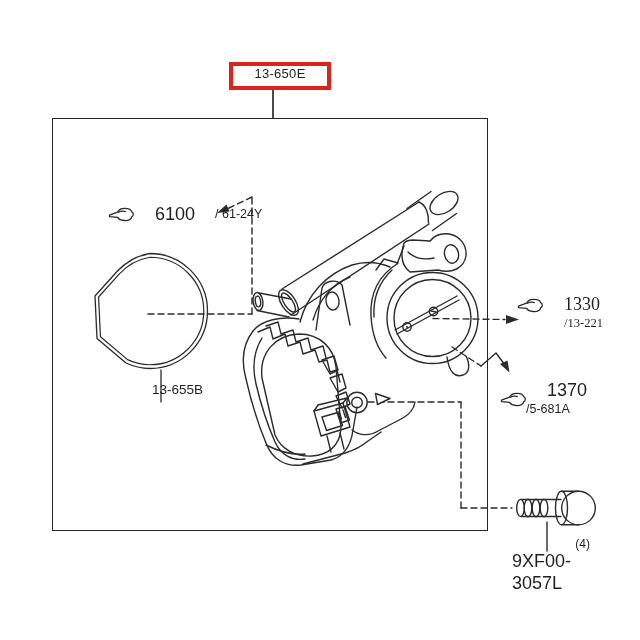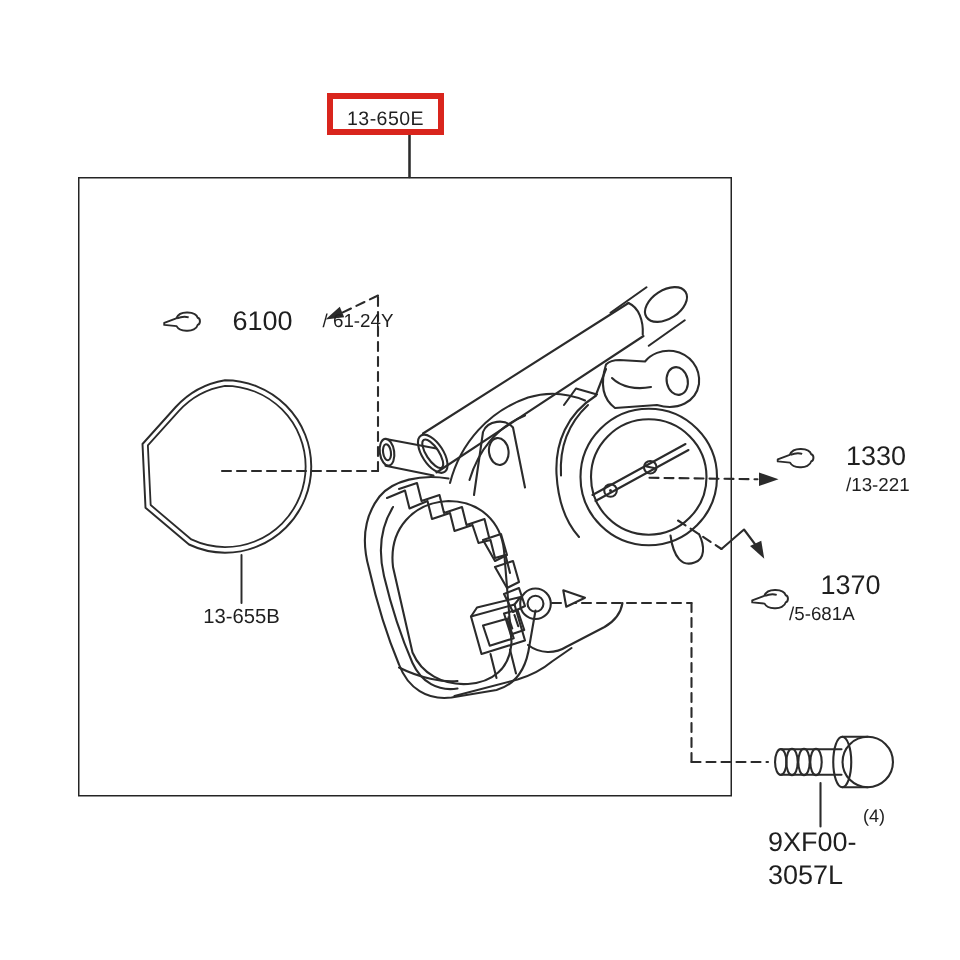--- a/index.html
+++ b/index.html
@@ -1,31 +1,31 @@
 <!DOCTYPE html>
 <html><head>
 <meta charset="utf-8">
 <style>
   html,body{margin:0;padding:0;width:640px;height:640px;background:#ffffff;overflow:hidden;
     font-family:"Liberation Sans","DejaVu Sans",sans-serif;color:#1f1f1f;}
   .stage{position:relative;width:640px;height:640px;background:#fff;}
   svg.art{position:absolute;left:0;top:0;}
   .frame{position:absolute;left:52px;top:118px;width:436px;height:413px;
     border:1.6px solid #242424;box-sizing:border-box;}
-  .title-box{position:absolute;left:218px;top:62px;width:78px;height:28px;
-    border:4px solid #d9251d;box-sizing:border-box;display:flex;align-items:flex-end;
+  .title-box{position:absolute;left:229px;top:62px;width:102px;height:28px;
+    border:4px solid #d9251d;box-sizing:border-box;display:flex;align-items:flex-start;
     justify-content:center;font-size:13px;letter-spacing:.3px;background:#fff;cursor:pointer;}
   .callout{position:absolute;display:flex;align-items:center;gap:20px;cursor:pointer;}
   .callout .hand{flex:0 0 auto;}
   .code-lg{font-size:18px;line-height:1;}
   .code-sm{font-size:12.5px;line-height:1;}
   .stack{display:flex;flex-direction:column;gap:3px;}
   .stack .code-sm{margin-top:1px;}
   .pull-left{margin-left:-21px;}
-  .gasket-label{position:absolute;left:119px;top:403px;width:84px;text-align:center;
+  .gasket-label{position:absolute;left:119px;top:382px;width:84px;text-align:right;
     font-size:13.5px;cursor:pointer;}
   .bolt-label{position:absolute;left:512px;top:538px;width:86px;display:flex;
     flex-direction:column;cursor:pointer;}
   .bolt-qty{font-size:12px;text-align:right;padding-right:8px;line-height:1.1;}
   .bolt-code{font-size:18px;line-height:1.2;}
 </style>
 </head>
 <body>
 
 <div class="stage">
@@ -164,21 +164,21 @@
     <svg class="hand" width="27" height="17" viewBox="0 0 27 17" fill="#ffffff" stroke="#2b2b2b" stroke-width="1.3" stroke-linejoin="round">
       <path d="M1.5,9.2 L9.5,6.2 C10.5,3.8 13.5,2.2 17,2.3 C20.5,2.4 23.2,3.6 23.8,5.8
                C25.8,6.4 25.8,9.8 23.8,10.6 C23.2,13.2 20,14.8 16.2,14.5
                C12.8,14.3 10.6,13.1 9.7,11.4 L1.5,10.6 Z"></path>
       <path d="M10,6.3 C12.5,5.2 15.5,4.9 17.8,5.6" fill="none"></path>
     </svg>
     <span class="code-lg">6100</span>
     <span class="code-sm">/ 61-24Y</span>
   </div>
 
-  <div class="callout" style="left:517px;top:295px;align-items:flex-start;">
+  <div class="callout" style="left:517px;top:295px;align-items:flex-start;font-family:Liberation Serif, serif;">
     <svg class="hand" width="27" height="17" viewBox="0 0 27 17" style="margin-top:2px;" fill="#ffffff" stroke="#2b2b2b" stroke-width="1.3" stroke-linejoin="round">
       <path d="M1.5,9.2 L9.5,6.2 C10.5,3.8 13.5,2.2 17,2.3 C20.5,2.4 23.2,3.6 23.8,5.8
                C25.8,6.4 25.8,9.8 23.8,10.6 C23.2,13.2 20,14.8 16.2,14.5
                C12.8,14.3 10.6,13.1 9.7,11.4 L1.5,10.6 Z"></path>
       <path d="M10,6.3 C12.5,5.2 15.5,4.9 17.8,5.6" fill="none"></path>
     </svg>
     <span class="stack">
       <span class="code-lg">1330</span>
       <span class="code-sm">/13-221</span>
     </span>

